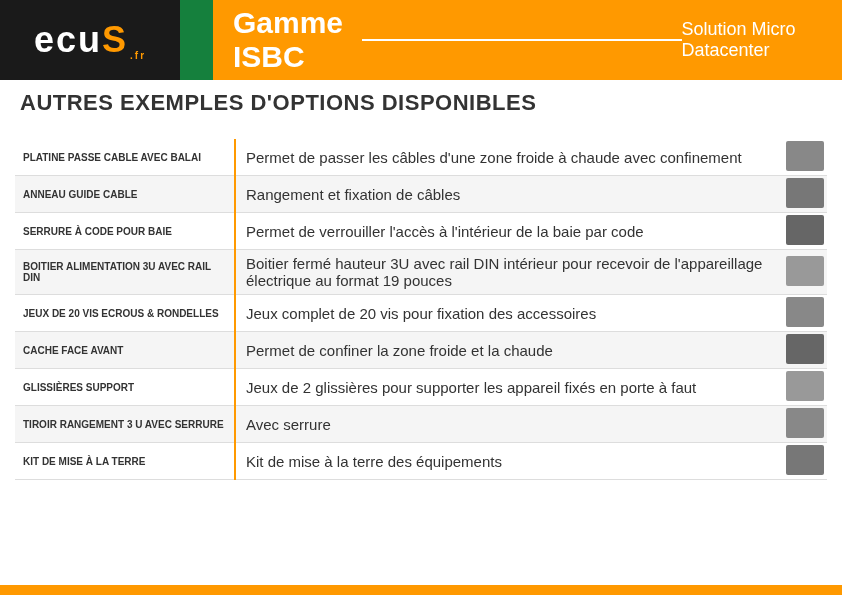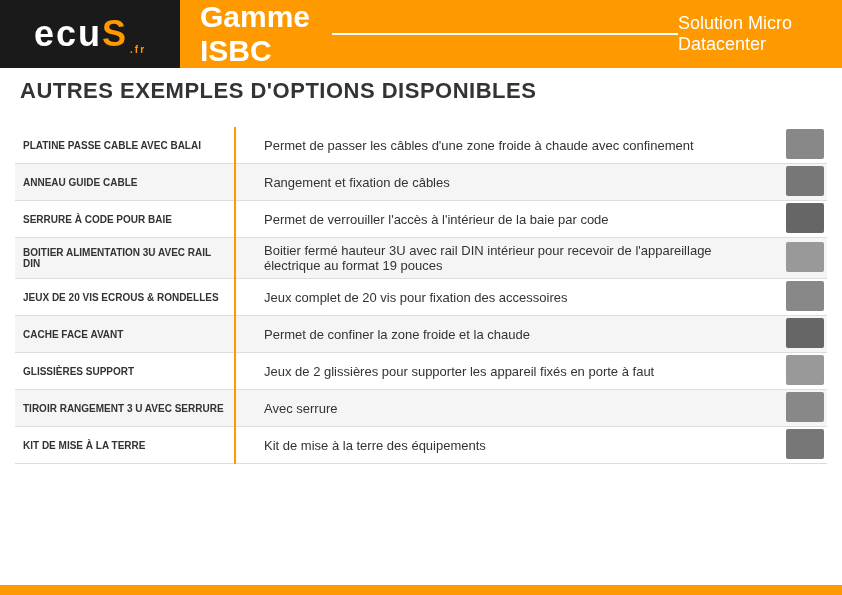--- a/index.html
+++ b/index.html
@@ -8,22 +8,23 @@
       height: 595px;
       font-family: Arial, sans-serif;
       background: #fff;
       overflow: hidden;
     }
 
     
     .header {
       display: flex;
       align-items: stretch;
-      height: 68px;
+      height: 80px;
       background: #15803d;
+      gap: 33px;
     }
     .logo-area {
       background: #1a1a1a;
       width: 180px;
       display: flex;
       align-items: center;
       justify-content: center;
       padding: 8px;
     }
     .logo-text {
@@ -94,23 +95,23 @@
     .col-name {
       width: 220px;
       padding: 5px 8px;
       font-weight: bold;
       color: #333;
       font-size: 10px;
       vertical-align: middle;
       border-right: 2px solid #f90;
     }
     .col-desc {
-      padding: 5px 28px;
+      padding: 5px 10px;
       color: #333;
-      font-size: 13px;
+      font-size: 15px;
       vertical-align: middle;
     }
     .col-icon {
       width: 44px;
       text-align: center;
       vertical-align: middle;
       padding: 2px;
     }
     .col-icon .icon-box {
       width: 38px;

